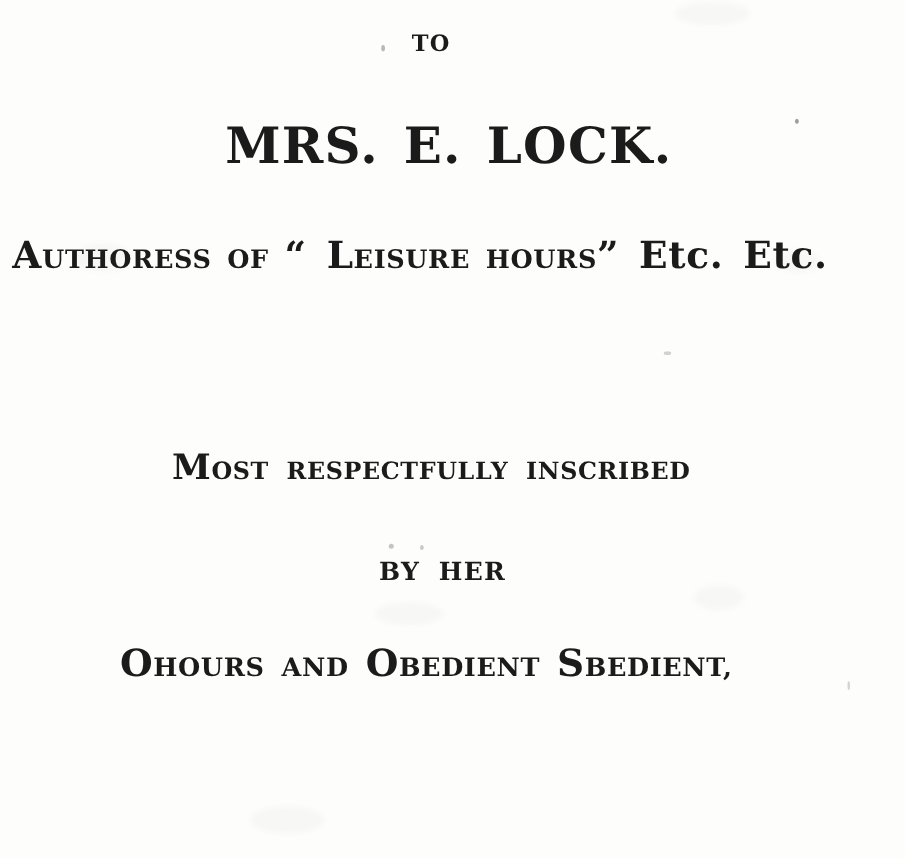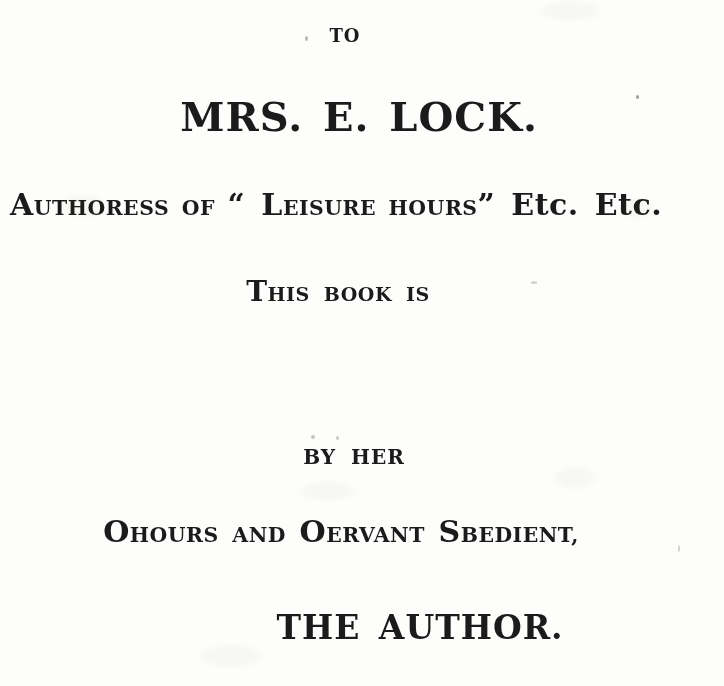--- a/index.html
+++ b/index.html
@@ -55,28 +55,27 @@
 <body>
 
 <div class="page">
 
   <div class="line line-to"><span class="seg-b">TO</span></div>
 
   <div class="line line-dedicatee"><span class="seg-b">MRS. E. LOCK.</span></div>
 
   <div class="line line-authoress"><span class="seg-b">A</span><span class="seg-s">UTHORESS </span><span class="seg-s">OF </span><span class="seg-b">“ </span><span class="seg-b">L</span><span class="seg-s">EISURE </span><span class="seg-s">HOURS</span><span class="seg-b">” </span><span class="seg-b">Etc. Etc.</span></div>
 
-  <div class="line line-thisbook"><span class="seg-b">T</span><span class="seg-s">HIS </span><span class="seg-s">BOOK </span><span class="seg-s">IS</span></div>
 
+  <div class="line line-inscribed"><span class="seg-b">M</span><span class="seg-s">OST </span><span class="seg-s">RESPECTFULLY </span><span class="seg-s">INSCRIBED</span></div>
 
   <div class="line line-byher"><span class="seg-b">BY HER</span></div>
 
-  <div class="line line-servant"><span class="seg-b">O</span><span class="seg-s">HOURS </span><span class="seg-s">AND </span><span class="seg-b">O</span><span class="seg-s">ERVANT </span><span class="seg-b">S</span><span class="seg-s">BEDIENT,</span></div>
+  <div class="line line-servant"><span class="seg-b">O</span><span class="seg-s">HOURS </span><span class="seg-s">AND </span><span class="seg-b">O</span><span class="seg-s">BEDIENT </span><span class="seg-b">S</span><span class="seg-s">BEDIENT,</span></div>
 
-  <div class="line line-author"><span class="seg-b">THE AUTHOR.</span></div>
 
   <div>
       <div class="speck" style="left: 305px; top: 36px; width: 3px; height: 5px; background: rgb(184, 184, 180);"></div>
       <div class="speck" style="left: 636px; top: 95px; width: 3px; height: 4px; background: rgb(156, 156, 152);"></div>
       <div class="speck" style="left: 531px; top: 281px; width: 6px; height: 3px; background: rgb(210, 210, 206);"></div>
       <div class="speck" style="left: 311px; top: 435px; width: 4px; height: 4px; background: rgb(196, 196, 192);"></div>
       <div class="speck" style="left: 336px; top: 436px; width: 3px; height: 4px; background: rgb(201, 201, 197);"></div>
       <div class="speck" style="left: 678px; top: 545px; width: 2px; height: 7px; background: rgb(212, 212, 208);"></div>
       <div class="blotch" style="left: 60px; top: 195px; width: 45px; height: 22px;"></div>
       <div class="blotch" style="left: 540px; top: 2px; width: 60px; height: 18px;"></div>

